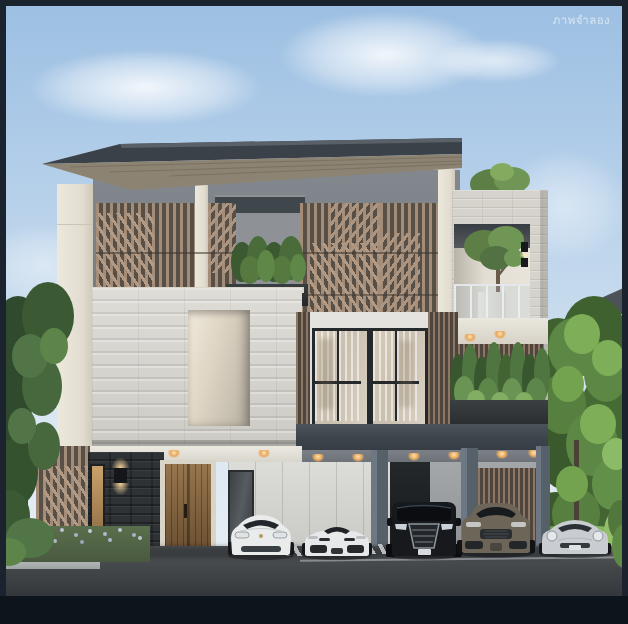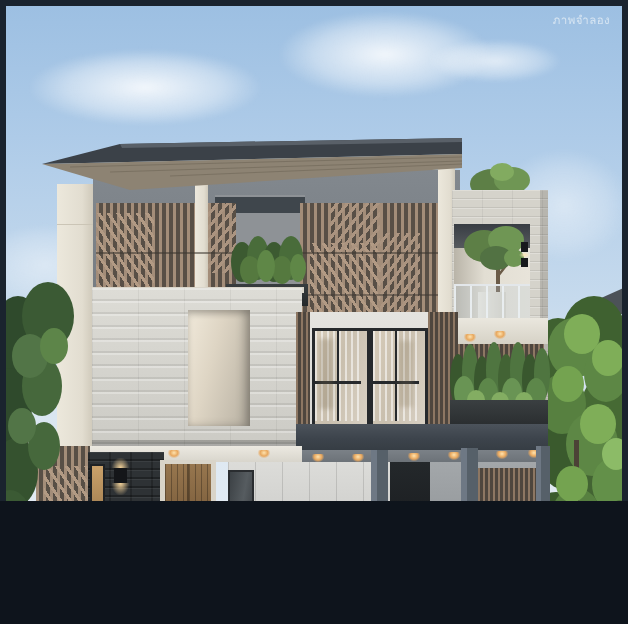--- a/index.html
+++ b/index.html
@@ -1,16 +1,16 @@
 <!DOCTYPE html>
 <html><head>
 <meta charset="utf-8">
 <style>
   html,body{margin:0;padding:0;background:#0e141c;}
-  .frame{position:relative;width:628px;height:501px;overflow:hidden;
+  .frame{position:relative;width:628px;height:596px;overflow:hidden;
          font-family:"Liberation Sans", sans-serif;}
   .abs{position:absolute;}
   
   .sky{background:linear-gradient(180deg,#9cbfe2 0%,#aecbe8 22%,#c6daed 48%,#dde8f2 70%,#eaf0f5 100%);}
   .cloud{background:radial-gradient(ellipse at center,rgba(255,255,255,.85) 0%,rgba(255,255,255,.38) 48%,rgba(255,255,255,0) 72%);filter:blur(2px);}
   .stone{background-color:#d8d7d1;background-image:
     repeating-linear-gradient(180deg,rgba(255,255,255,.28) 0 2px,rgba(0,0,0,0) 2px 11px,rgba(0,0,0,.08) 11px 13px),
     repeating-linear-gradient(90deg,rgba(0,0,0,.05) 0 1px,rgba(0,0,0,0) 1px 46px),
     linear-gradient(180deg,#dddcd6,#cccbc5);}
   .stone2{background-color:#d5d3cb;background-image:

